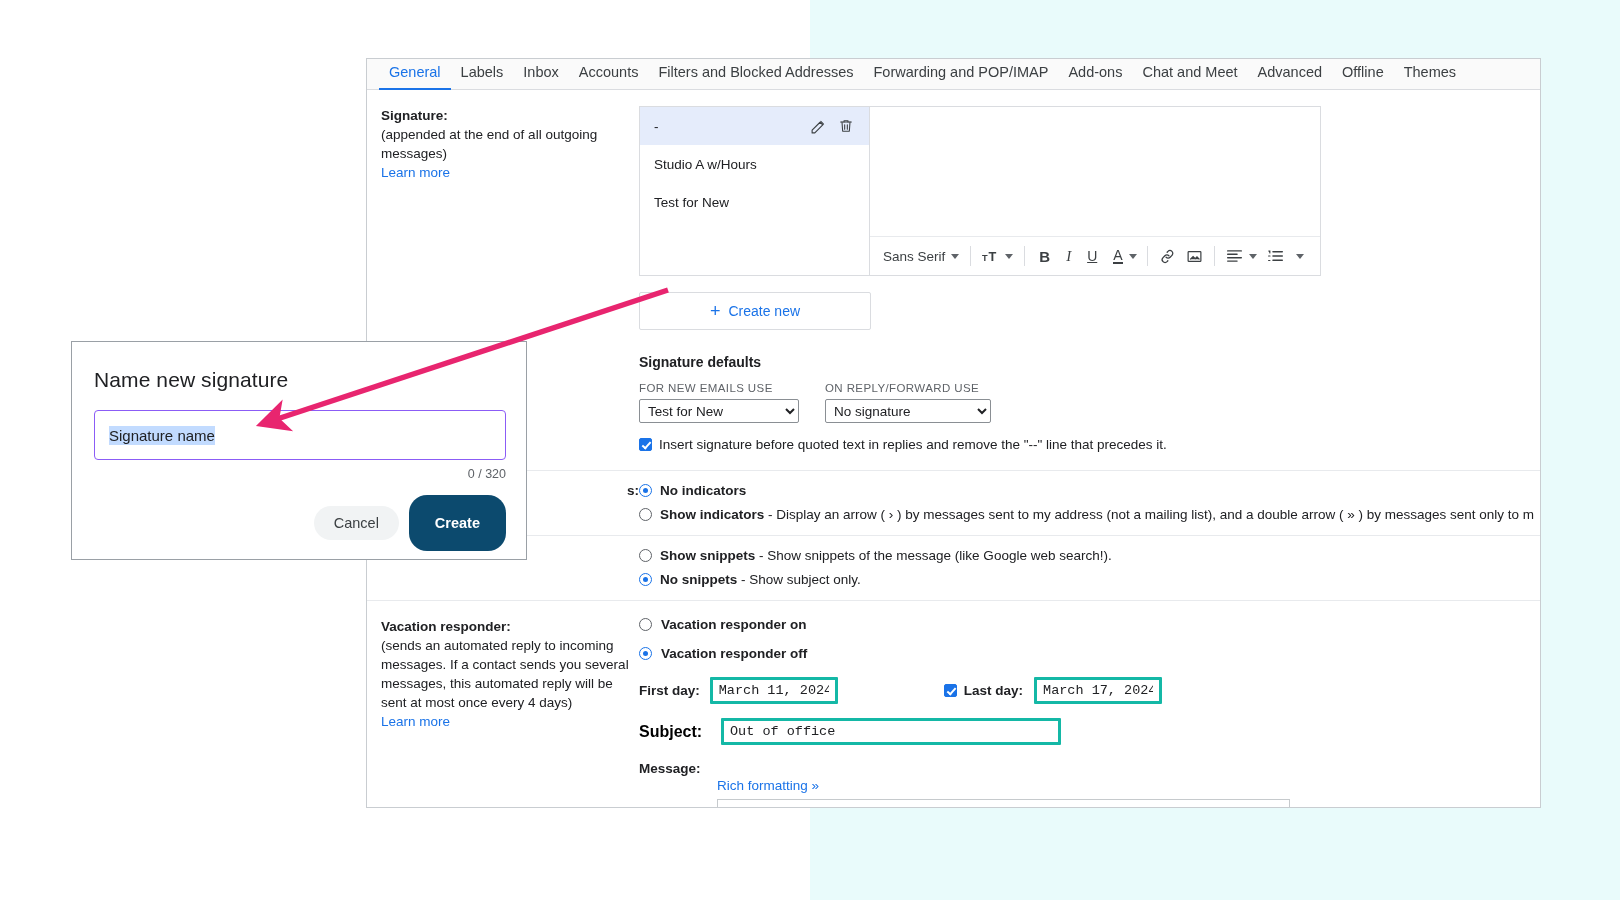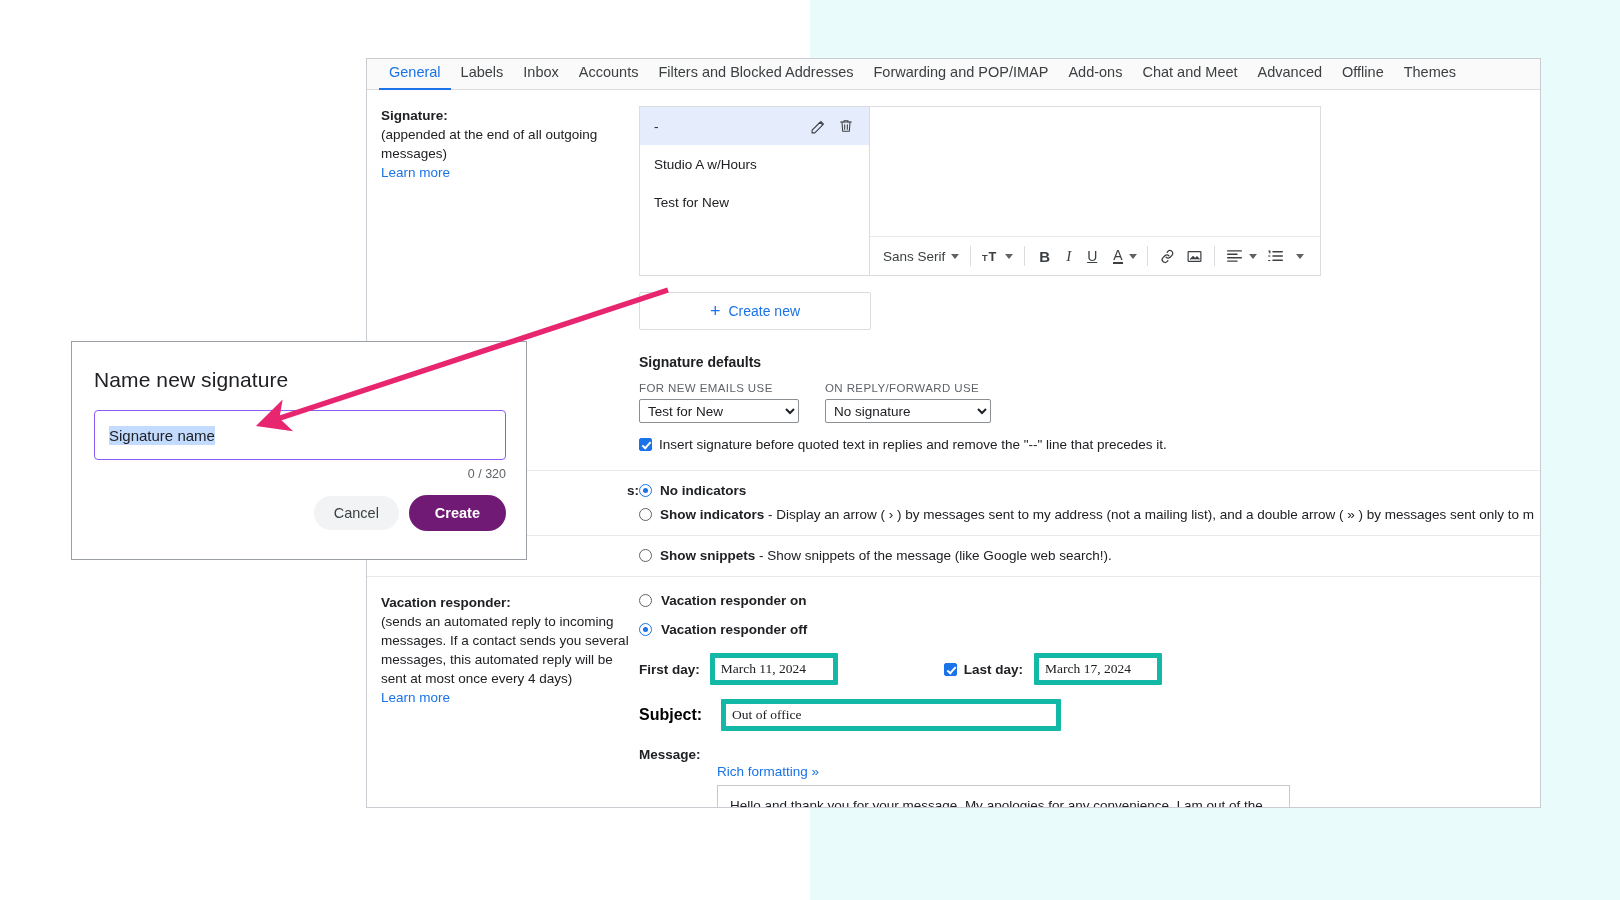--- a/index.html
+++ b/index.html
@@ -295,24 +295,24 @@
   .vac-opt + .vac-opt { margin-top: 14px; }
   .date-row {
     display: flex;
     align-items: center;
     margin-top: 16px;
     font-size: 13.5px;
     color: #202124;
   }
   .fld-label { font-weight: bold; margin-right: 10px; }
   input.txt {
-    font-family: Liberation Serif, serif;
-    font-size: 13.5px;
-    color: #202124;
-    border: 5px solid #14b8a6;
+    font-family: Liberation Mono, monospace;
+    font-size: 13.5px;
+    color: #202124;
+    border: 3px solid #14b8a6;
     border-radius: 1px;
     padding: 3px 6px;
     background: #fff;
     box-sizing: border-box;
   }
   .lastday-wrap {
     display: flex;
     align-items: center;
     gap: 7px;
     margin-left: 106px;
@@ -396,28 +396,28 @@
     background: #f1f3f4;
     color: #3c4043;
     border: none;
     border-radius: 18px;
     font-size: 14.5px;
     font-family: "Liberation Sans", sans-serif;
     padding: 9px 20px;
     cursor: pointer;
   }
   .btn-create {
-    background: #701a75;
+    background: #0c4a6e;
     color: #ffffff;
     border: none;
     border-radius: 18px;
     font-size: 14.5px;
     font-weight: bold;
     font-family: "Liberation Sans", sans-serif;
-    padding: 10px 26px;
+    padding: 20px 26px;
     cursor: pointer;
   }
 
   
   .arrow-layer {
     position: absolute;
     left: 0; top: 0;
     width: 1620px; height: 900px;
     pointer-events: none;
     z-index: 60;
@@ -591,20 +591,24 @@
         </div>
       </div>
 
       <div class="row" style="padding-top:10px;padding-bottom:10px;">
         <div class="row-label"></div>
         <div class="row-content">
           <div class="opt-line">
             <span class="radio"></span>
             <span><b>Show snippets</b><span> - Show snippets of the message (like Google web search!).</span></span>
           </div>
+          <div class="opt-line">
+            <span class="radio on"></span>
+            <span><b>No snippets</b><span> - Show subject only.</span></span>
+          </div>
         </div>
       </div>
 
       <div class="row noborder" style="padding-top:16px;">
         <div class="row-label">
           <b>Vacation responder:</b><br>
           <span class="sub">(sends an automated reply to incoming messages. If a contact sends you several messages, this automated reply will be sent at most once every 4 days)</span><br>
           <span class="link">Learn more</span>
         </div>
         <div class="row-content">

